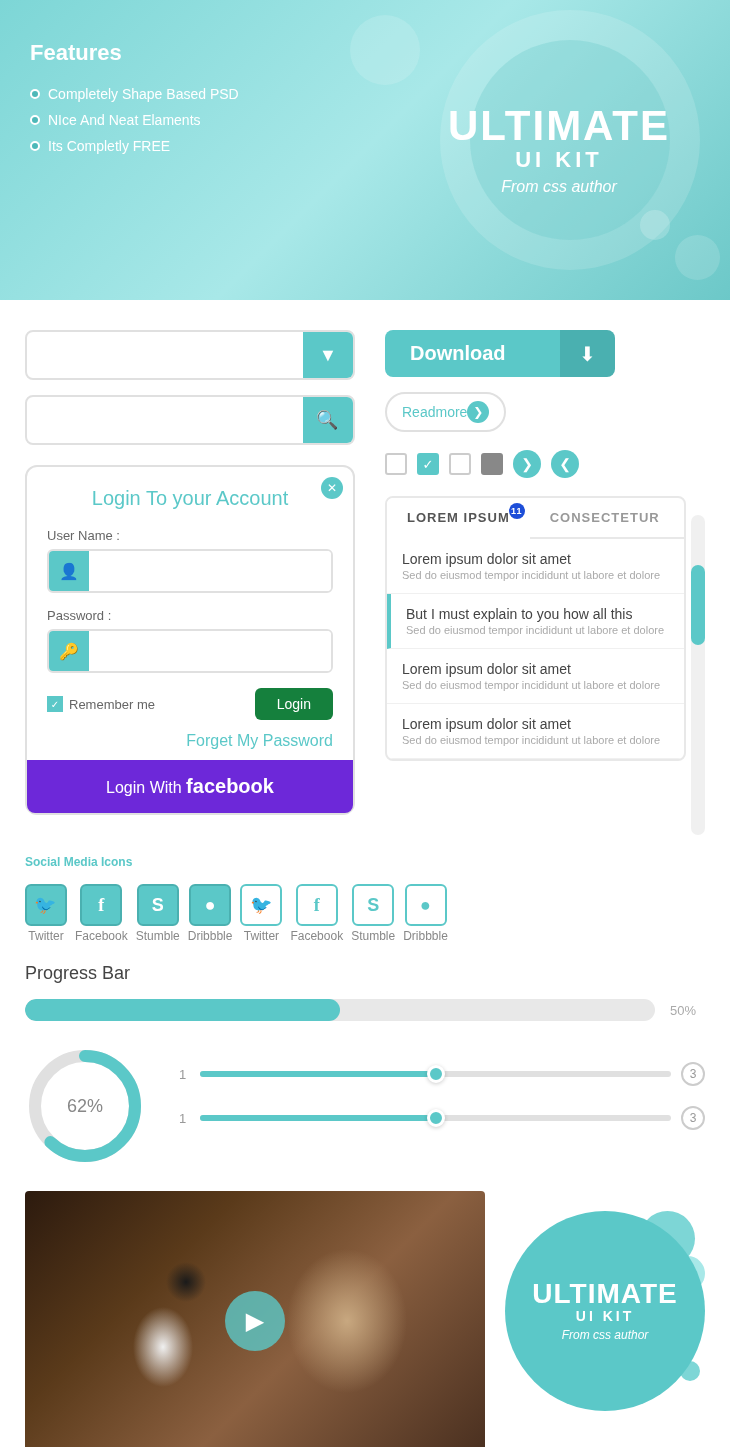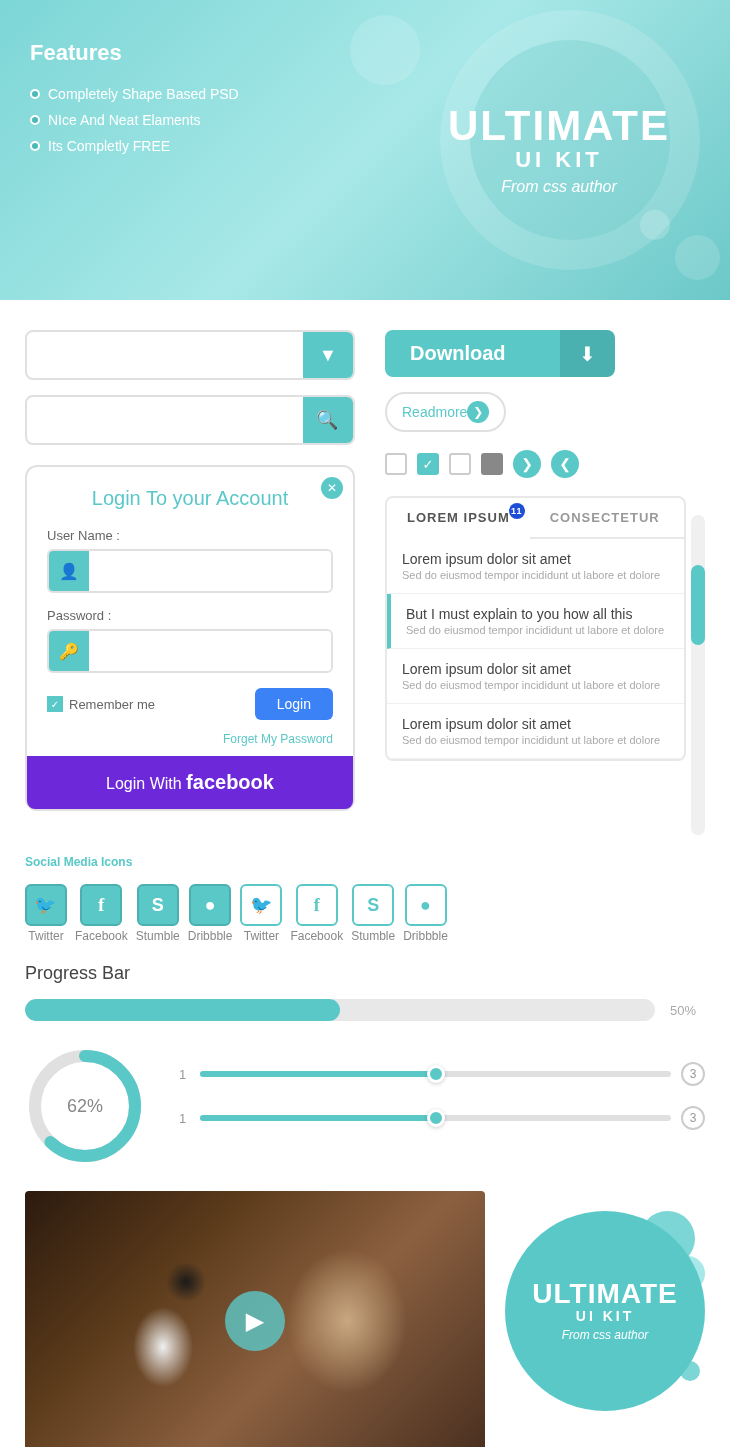--- a/index.html
+++ b/index.html
@@ -253,31 +253,31 @@
       border: 2px solid #5bc8c8;
       background: #5bc8c8;
       display: flex;
       align-items: center;
       justify-content: center;
       color: white;
       font-size: 10px;
       cursor: pointer;
     }
     .login-btn {
-      background: #3b82f6;
+      background: #15803d;
       color: white;
       border: none;
       padding: 8px 22px;
       border-radius: 6px;
       font-size: 14px;
       cursor: pointer;
     }
     .forgot-link {
       text-align: right;
-      font-size: 12px;
+      font-size: 16px;
       color: #5bc8c8;
       margin-bottom: 10px;
       cursor: pointer;
     }
     .facebook-login {
       background: #6d28d9;
       color: white;
       text-align: center;
       padding: 15px;
       border-radius: 0 0 8px 8px;

